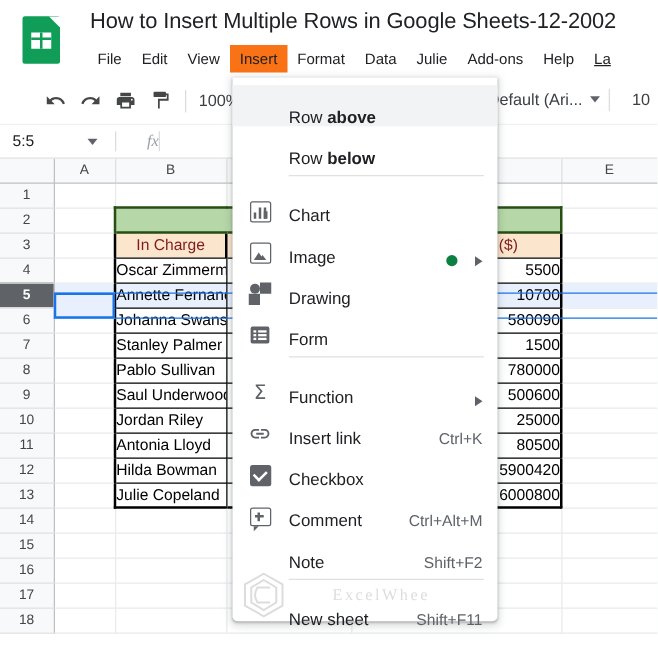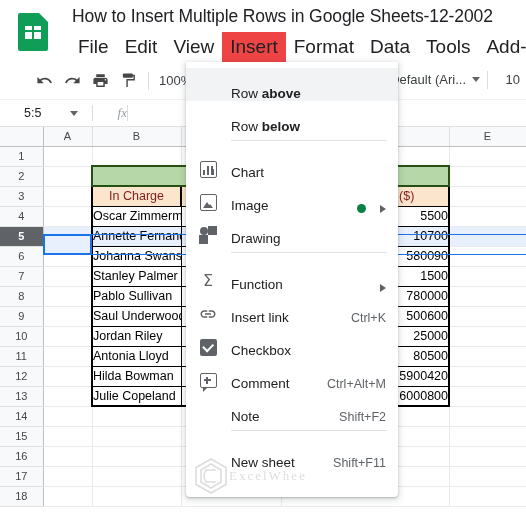--- a/index.html
+++ b/index.html
@@ -32,23 +32,23 @@
   }
   .doc-title {
     position:absolute; left:72px; top:6px;
     font-size:17.5px; color:#202124; white-space:nowrap;
     letter-spacing:-0.1px;
   }
 
   
   .menubar { position:absolute; left:70px; top:35px; height:24px; display:flex; align-items:center; }
   .menu-item {
-    font-size:19px; color:#202124; padding:4px 8px; white-space:nowrap; cursor:default;
-  }
-  .menu-item.active { background:#ef4444; }
+    font-size:12px; color:#202124; padding:4px 8px; white-space:nowrap; cursor:default;
+  }
+  .menu-item.active { background:#f97316; }
   .menu-item.underlined { text-decoration: underline; }
 
   
   .toolbar {
     position:absolute; left:0; top:62px; width:526px; height:38px;
     background:#fff; border-bottom:1px solid #f1f1f1;
     display:flex; align-items:center;
   }
   .tb-icon {
     width:28px; height:28px; display:flex; align-items:center; justify-content:center;
@@ -65,21 +65,21 @@
   .vline { position:absolute; right:38px; top:9px; width:1px; height:18px; background:#dadce0; }
 
   
   .formulabar {
     position:absolute; left:0; top:100px; width:526px; height:27px;
     background:#fff; border-bottom:1px solid #e0e0e0;
     display:flex; align-items:center;
   }
   .namebox {
     width:92px; height:27px; display:flex; align-items:center;
-    padding-left:24px; font-size:12.5px; color:#202124;
+    padding-left:10px; font-size:12.5px; color:#202124;
     position:relative;
   }
   .namebox .caret { position:absolute; right:14px; top:11px; border-top-color:#5f6368; }
   .fb-sep { width:1px; height:16px; background:#dadce0; }
   .fx { width:34px; text-align:right; font-size:13px; color:#9aa0a6; font-style:italic; font-family:"Liberation Serif", serif; }
 
   
   .grid-wrap { position:absolute; left:0; top:127px; width:526px; height:398px; overflow:hidden; }
   table.sheet { border-collapse:collapse; table-layout:fixed; width:526px; }
   table.sheet td, table.sheet th { padding:0; font-weight:normal; }
@@ -178,20 +178,21 @@
   .ic-cmt:before { content:""; position:absolute; left:5.5px; top:3px; width:2px;height:7px;background:#5f6368; }
   .ic-cmt:after  { content:""; position:absolute; left:3px; top:5.5px; width:7px;height:2px;background:#5f6368; }
   .ic-cmt i { position:absolute; left:2px; bottom:-5px; width:0;height:0;
               border-left:4px solid #5f6368;border-bottom:4px solid transparent; }
 
   
   .watermark {
     position:absolute; left:186px; top:455px; width:212px; height:42px;
     display:flex; align-items:center; z-index:25; pointer-events:none;
     opacity:.30;
+    gap:37px;
   }
   .wm-hex {
     width:34px;height:38px;margin-left:8px;flex:0 0 34px;position:relative;
   }
   .wm-hex svg { display:block; }
   .wm-txt {
     font-size:13px; color:#8d8f93; letter-spacing:2px; margin-left:1px;
     font-family:"Liberation Serif", serif;
   }
 </style>
@@ -207,21 +208,21 @@
     </div>
     <div class="doc-title">How to Insert Multiple Rows in Google Sheets-12-2002</div>
 
     <div class="menubar">
       <div class="menu-item">File</div>
       <div class="menu-item">Edit</div>
       <div class="menu-item">View</div>
       <div class="menu-item active">Insert</div>
       <div class="menu-item">Format</div>
       <div class="menu-item">Data</div>
-      <div class="menu-item">Tools</div>
+      <div class="menu-item">Julie</div>
       <div class="menu-item">Add-ons</div>
       <div class="menu-item">Help</div>
       <div class="menu-item underlined">La</div>
     </div>
   </div>
 
   <div class="toolbar">
     <div style="width:30px"></div>
     <div class="tb-icon">
       <svg width="17" height="17" viewBox="0 0 24 24" fill="#444746">
@@ -484,20 +485,34 @@
       <span class="ico">
         <span class="ic-draw">
             <span class="sq"></span>
             <span class="sq2"></span>
             <span class="ci"></span>
           </span>
       </span>
       <span class="lbl">Drawing</span>
     </div>
 
+    <div class="mrow">
+      <span class="ico">
+        <svg width="18" height="18" viewBox="0 0 24 24" fill="#5f6368">
+            <rect x="2" y="3" width="20" height="18" rx="2"></rect>
+            <rect x="5" y="7" width="3" height="2.4" fill="#fff"></rect>
+            <rect x="10" y="7" width="9" height="2.4" fill="#fff"></rect>
+            <rect x="5" y="11" width="3" height="2.4" fill="#fff"></rect>
+            <rect x="10" y="11" width="9" height="2.4" fill="#fff"></rect>
+            <rect x="5" y="15" width="3" height="2.4" fill="#fff"></rect>
+            <rect x="10" y="15" width="9" height="2.4" fill="#fff"></rect>
+          </svg>
+      </span>
+      <span class="lbl">Form</span>
+    </div>
 
     <div class="msep"></div>
 
     <div class="mrow">
       <span class="ico">
           <span class="ic-sigma">Σ</span>
         </span>
       <span class="lbl">Function</span>
       <span class="arrow"></span>
     </div>

